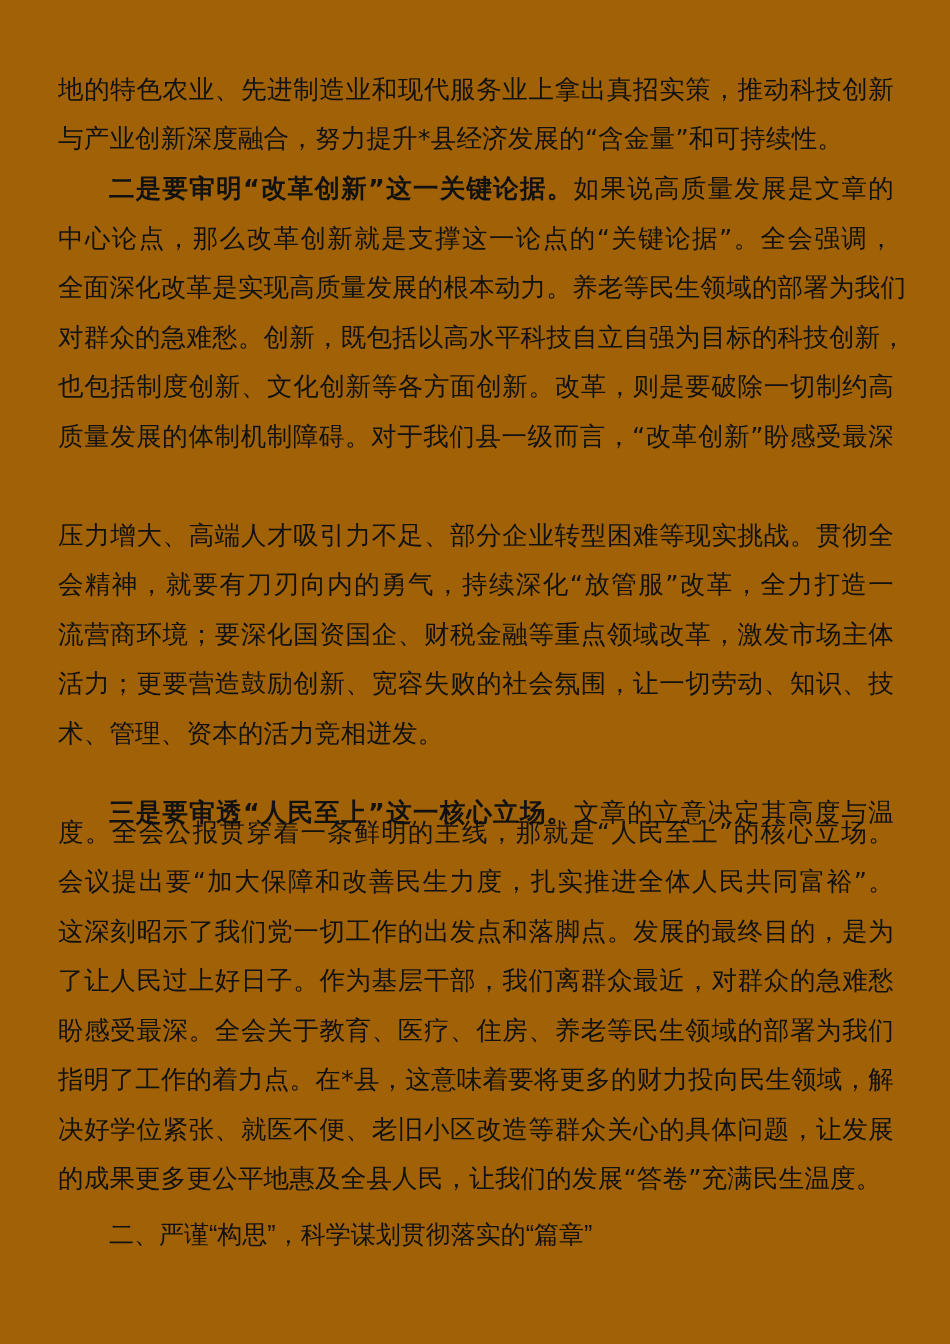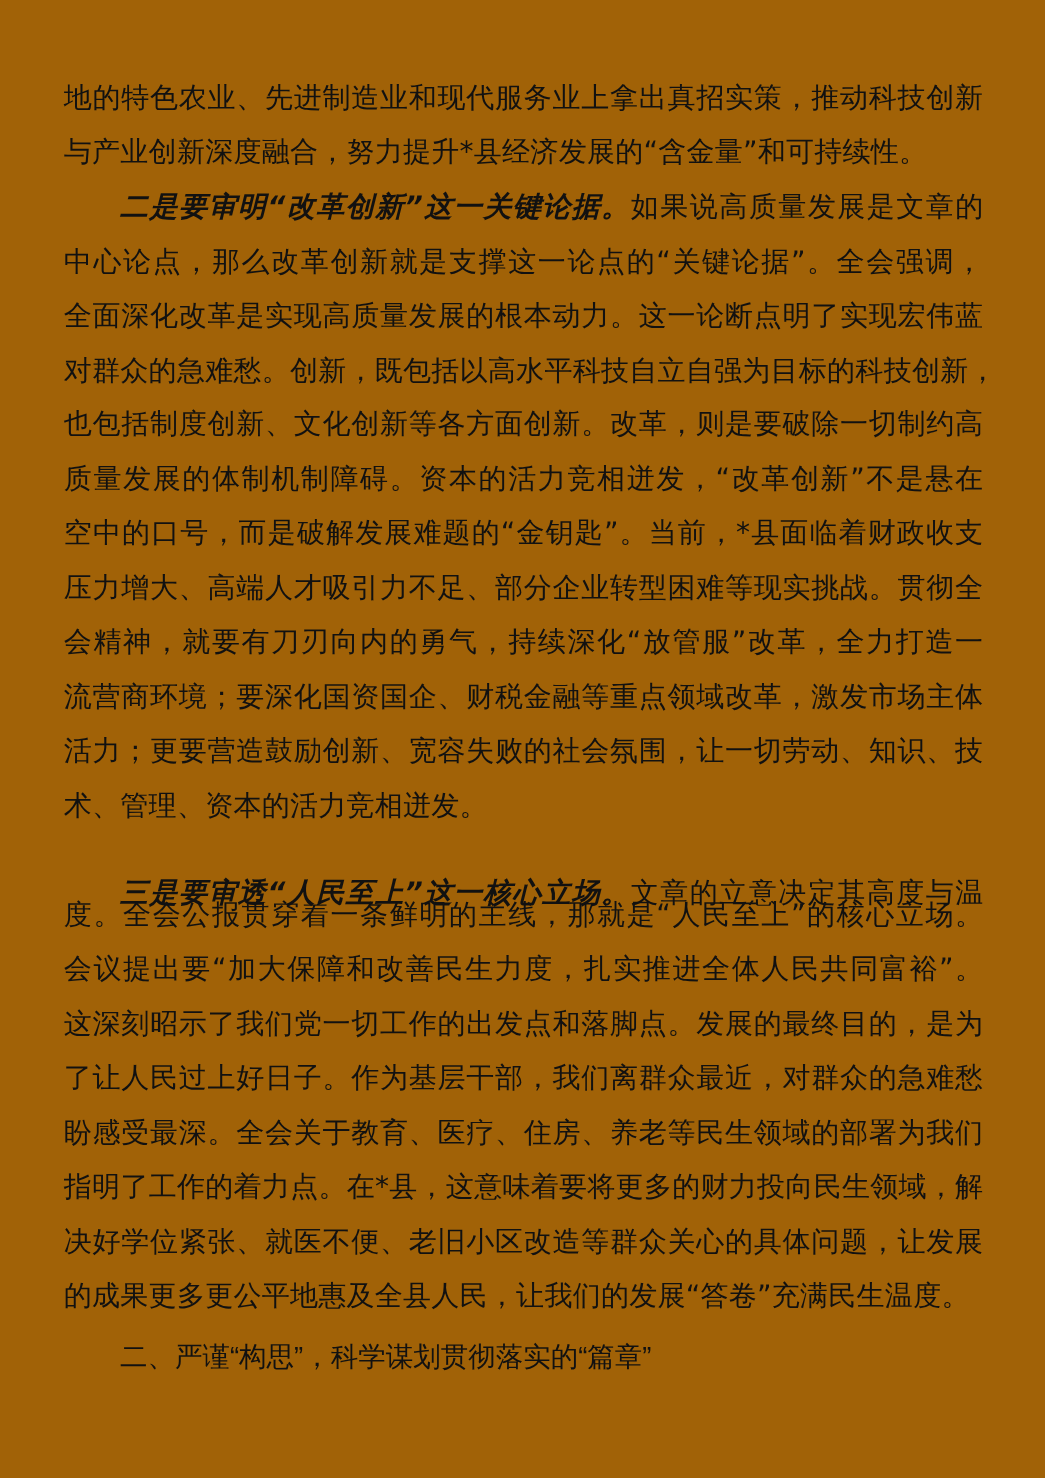--- a/index.html
+++ b/index.html
@@ -3,41 +3,40 @@
 <meta charset="utf-8">
 <style>
   html, body { margin:0; padding:0; background:#ffffff; }
   body { width:950px; height:1344px; position:relative; overflow:hidden;
          font-family:"DejaVu Sans","Liberation Sans",sans-serif; color:#111111; }
   .page { position:absolute; left:0; top:0; width:950px; height:1344px; background:#a16207;padding-left:37px; }
   .line { position:absolute; left:58px; width:836px; height:40px; line-height:40px;
           font-size:25.5px; white-space:nowrap; letter-spacing:0.2px; text-align:justify; text-align-last:justify; }
   .line.last { text-align-last:left; }
   .line.indent { left:109px; width:785px; }
-  .bold { font-weight:bold;font-style:italic; }
+  .bold { font-weight:bold; }
   .heading { position:absolute; left:109px; height:40px; line-height:40px; font-size:25px;
              white-space:nowrap; font-family:Liberation Sans, sans-serif; color:#111; }
 </style>
 </head>
 <body>
 
 <div class="page">
 
   <div class="line" style="top:69px">地的特色农业、先进制造业和现代服务业上拿出真招实策，推动科技创新</div>
   <div class="line last" style="top:118px">与产业创新深度融合，努力提升*县经济发展的“含金量”和可持续性。</div>
 
   <div class="line indent" style="top:168px">
     <span class="bold">二是要审明“改革创新”这一关键论据。</span><span>如果说高质量发展是文章的</span>
   </div>
   <div class="line" style="top:218px">中心论点，那么改革创新就是支撑这一论点的“关键论据”。全会强调，</div>
-  <div class="line" style="top:267px">全面深化改革是实现高质量发展的根本动力。这一论断点明了实现宏伟蓝</div>
+  <div class="line" style="top:267px">全面深化改革是实现高质量发展的根本动力。养老等民生领域的部署为我们</div>
   <div class="line" style="top:317px">对群众的急难愁。创新，既包括以高水平科技自立自强为目标的科技创新，</div>
   <div class="line" style="top:366px">也包括制度创新、文化创新等各方面创新。改革，则是要破除一切制约高</div>
-  <div class="line" style="top:416px">质量发展的体制机制障碍。资本的活力竞相迸发，“改革创新”不是悬在</div>
-  <div class="line" style="top:465px">空中的口号，而是破解发展难题的“金钥匙”。当前，*县面临着财政收支</div>
+  <div class="line" style="top:416px">质量发展的体制机制障碍。对于我们县一级而言，“改革创新”盼感受最深</div>
   <div class="line" style="top:564px">会精神，就要有刀刃向内的勇气，持续深化“放管服”改革，全力打造一</div>
   <div class="line" style="top:515px">压力增大、高端人才吸引力不足、部分企业转型困难等现实挑战。贯彻全</div>
   <div class="line" style="top:663px">活力；更要营造鼓励创新、宽容失败的社会氛围，让一切劳动、知识、技</div>
   <div class="line" style="top:614px">流营商环境；要深化国资国企、财税金融等重点领域改革，激发市场主体</div>
   <div class="line last" style="top:713px">术、管理、资本的活力竞相迸发。</div>
 
   <div class="line indent" style="top:792px">
     <span class="bold">三是要审透“人民至上”这一核心立场。</span><span>文章的立意决定其高度与温</span>
   </div>
   <div class="line" style="top:812px">度。全会公报贯穿着一条鲜明的主线，那就是“人民至上”的核心立场。</div>

